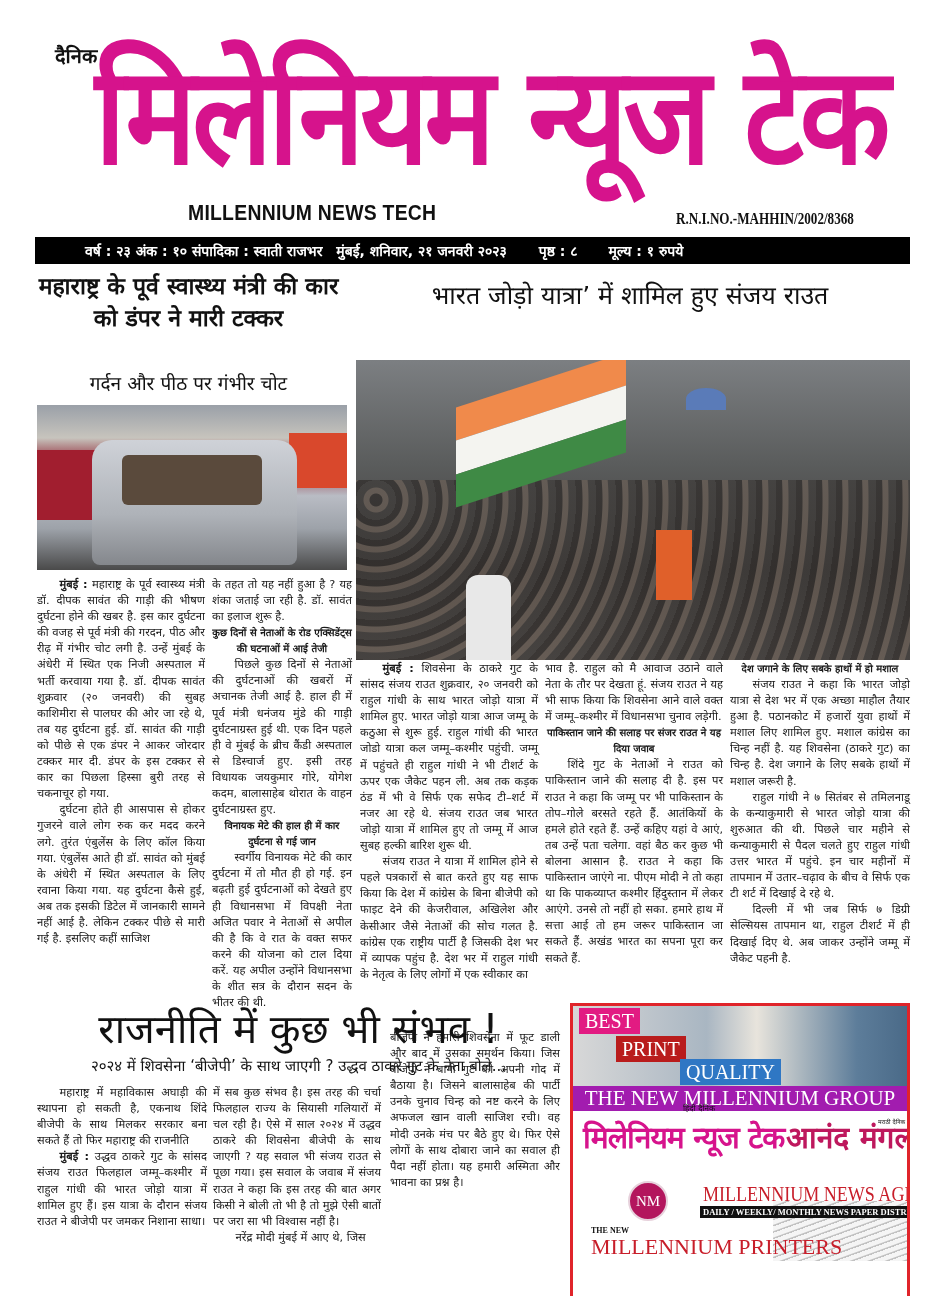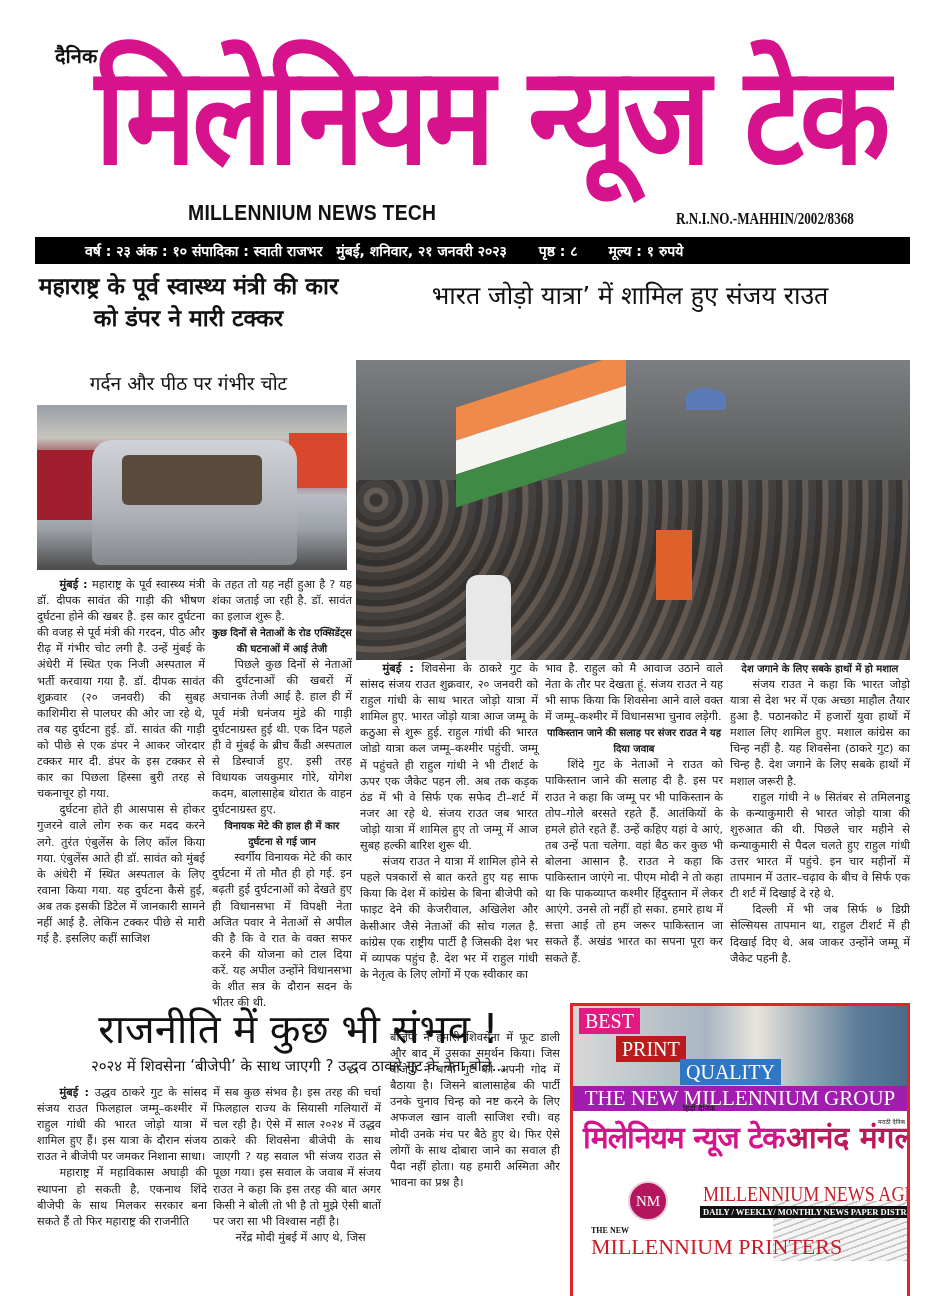--- a/index.html
+++ b/index.html
@@ -137,22 +137,22 @@
 <div class="abs col c5">
   <p class="subhead">देश जगाने के लिए सबके हाथों में हो मशाल</p>
   <p>संजय राउत ने कहा कि भारत जोड़ो यात्रा से देश भर में एक अच्छा माहौल तैयार हुआ है. पठानकोट में हजारों युवा हाथों में मशाल लिए शामिल हुए. मशाल कांग्रेस का चिन्ह नहीं है. यह शिवसेना (ठाकरे गुट) का चिन्ह है. देश जगाने के लिए सबके हाथों में मशाल जरूरी है.</p>
   <p>राहुल गांधी ने ७ सितंबर से तमिलनाडू के कन्याकुमारी से भारत जोड़ो यात्रा की शुरुआत की थी. पिछले चार महीने से कन्याकुमारी से पैदल चलते हुए राहुल गांधी उत्तर भारत में पहुंचे. इन चार महीनों में तापमान में उतार–चढ़ाव के बीच वे सिर्फ एक टी शर्ट में दिखाई दे रहे थे.</p>
   <p>दिल्ली में भी जब सिर्फ ७ डिग्री सेल्सियस तापमान था, राहुल टीशर्ट में ही दिखाई दिए थे. अब जाकर उन्होंने जम्मू में जैकेट पहनी है.</p>
 </div>
 
 <div class="abs h2">राजनीति में कुछ भी संभव !</div>
 <div class="abs h2-sub">२०२४ में शिवसेना ‘बीजेपी’ के साथ जाएगी ? उद्धव ठाकरे गुट के नेता बोले...</div>
 <div class="abs col b1">
+  <p>महाराष्ट्र में महाविकास अघाड़ी की स्थापना हो सकती है, एकनाथ शिंदे बीजेपी के साथ मिलकर सरकार बना सकते हैं तो फिर महाराष्ट्र की राजनीति</p>
   <p><span class="lead">मुंबई :</span> <span>उद्धव ठाकरे गुट के सांसद संजय राउत फिलहाल जम्मू–कश्मीर में राहुल गांधी की भारत जोड़ो यात्रा में शामिल हुए हैं। इस यात्रा के दौरान संजय राउत ने बीजेपी पर जमकर निशाना साधा।</span></p>
-  <p>महाराष्ट्र में महाविकास अघाड़ी की स्थापना हो सकती है, एकनाथ शिंदे बीजेपी के साथ मिलकर सरकार बना सकते हैं तो फिर महाराष्ट्र की राजनीति</p>
 </div>
 <div class="abs col b2">
   <p style="text-indent:0">में सब कुछ संभव है। इस तरह की चर्चा फिलहाल राज्य के सियासी गलियारों में चल रही है। ऐसे में साल २०२४ में उद्धव ठाकरे की शिवसेना बीजेपी के साथ जाएगी ? यह सवाल भी संजय राउत से पूछा गया। इस सवाल के जवाब में संजय राउत ने कहा कि इस तरह की बात अगर किसी ने बोली तो भी है तो मुझे ऐसी बातों पर जरा सा भी विश्वास नहीं है।</p>
   <p>नरेंद्र मोदी मुंबई में आए थे, जिस</p>
 </div>
 <div class="abs col b3">
   <p style="text-indent:0">बीजेपी ने हमारी शिवसेना में फूट डाली और बाद में उसका समर्थन किया। जिस बीजेपी ने बागी गुट को अपनी गोद में बैठाया है। जिसने बालासाहेब की पार्टी उनके चुनाव चिन्ह को नष्ट करने के लिए अफजल खान वाली साजिश रची। वह मोदी उनके मंच पर बैठे हुए थे। फिर ऐसे लोगों के साथ दोबारा जाने का सवाल ही पैदा नहीं होता। यह हमारी अस्मिता और भावना का प्रश्न है।</p>
 </div>
 
 <div class="abs ad">

